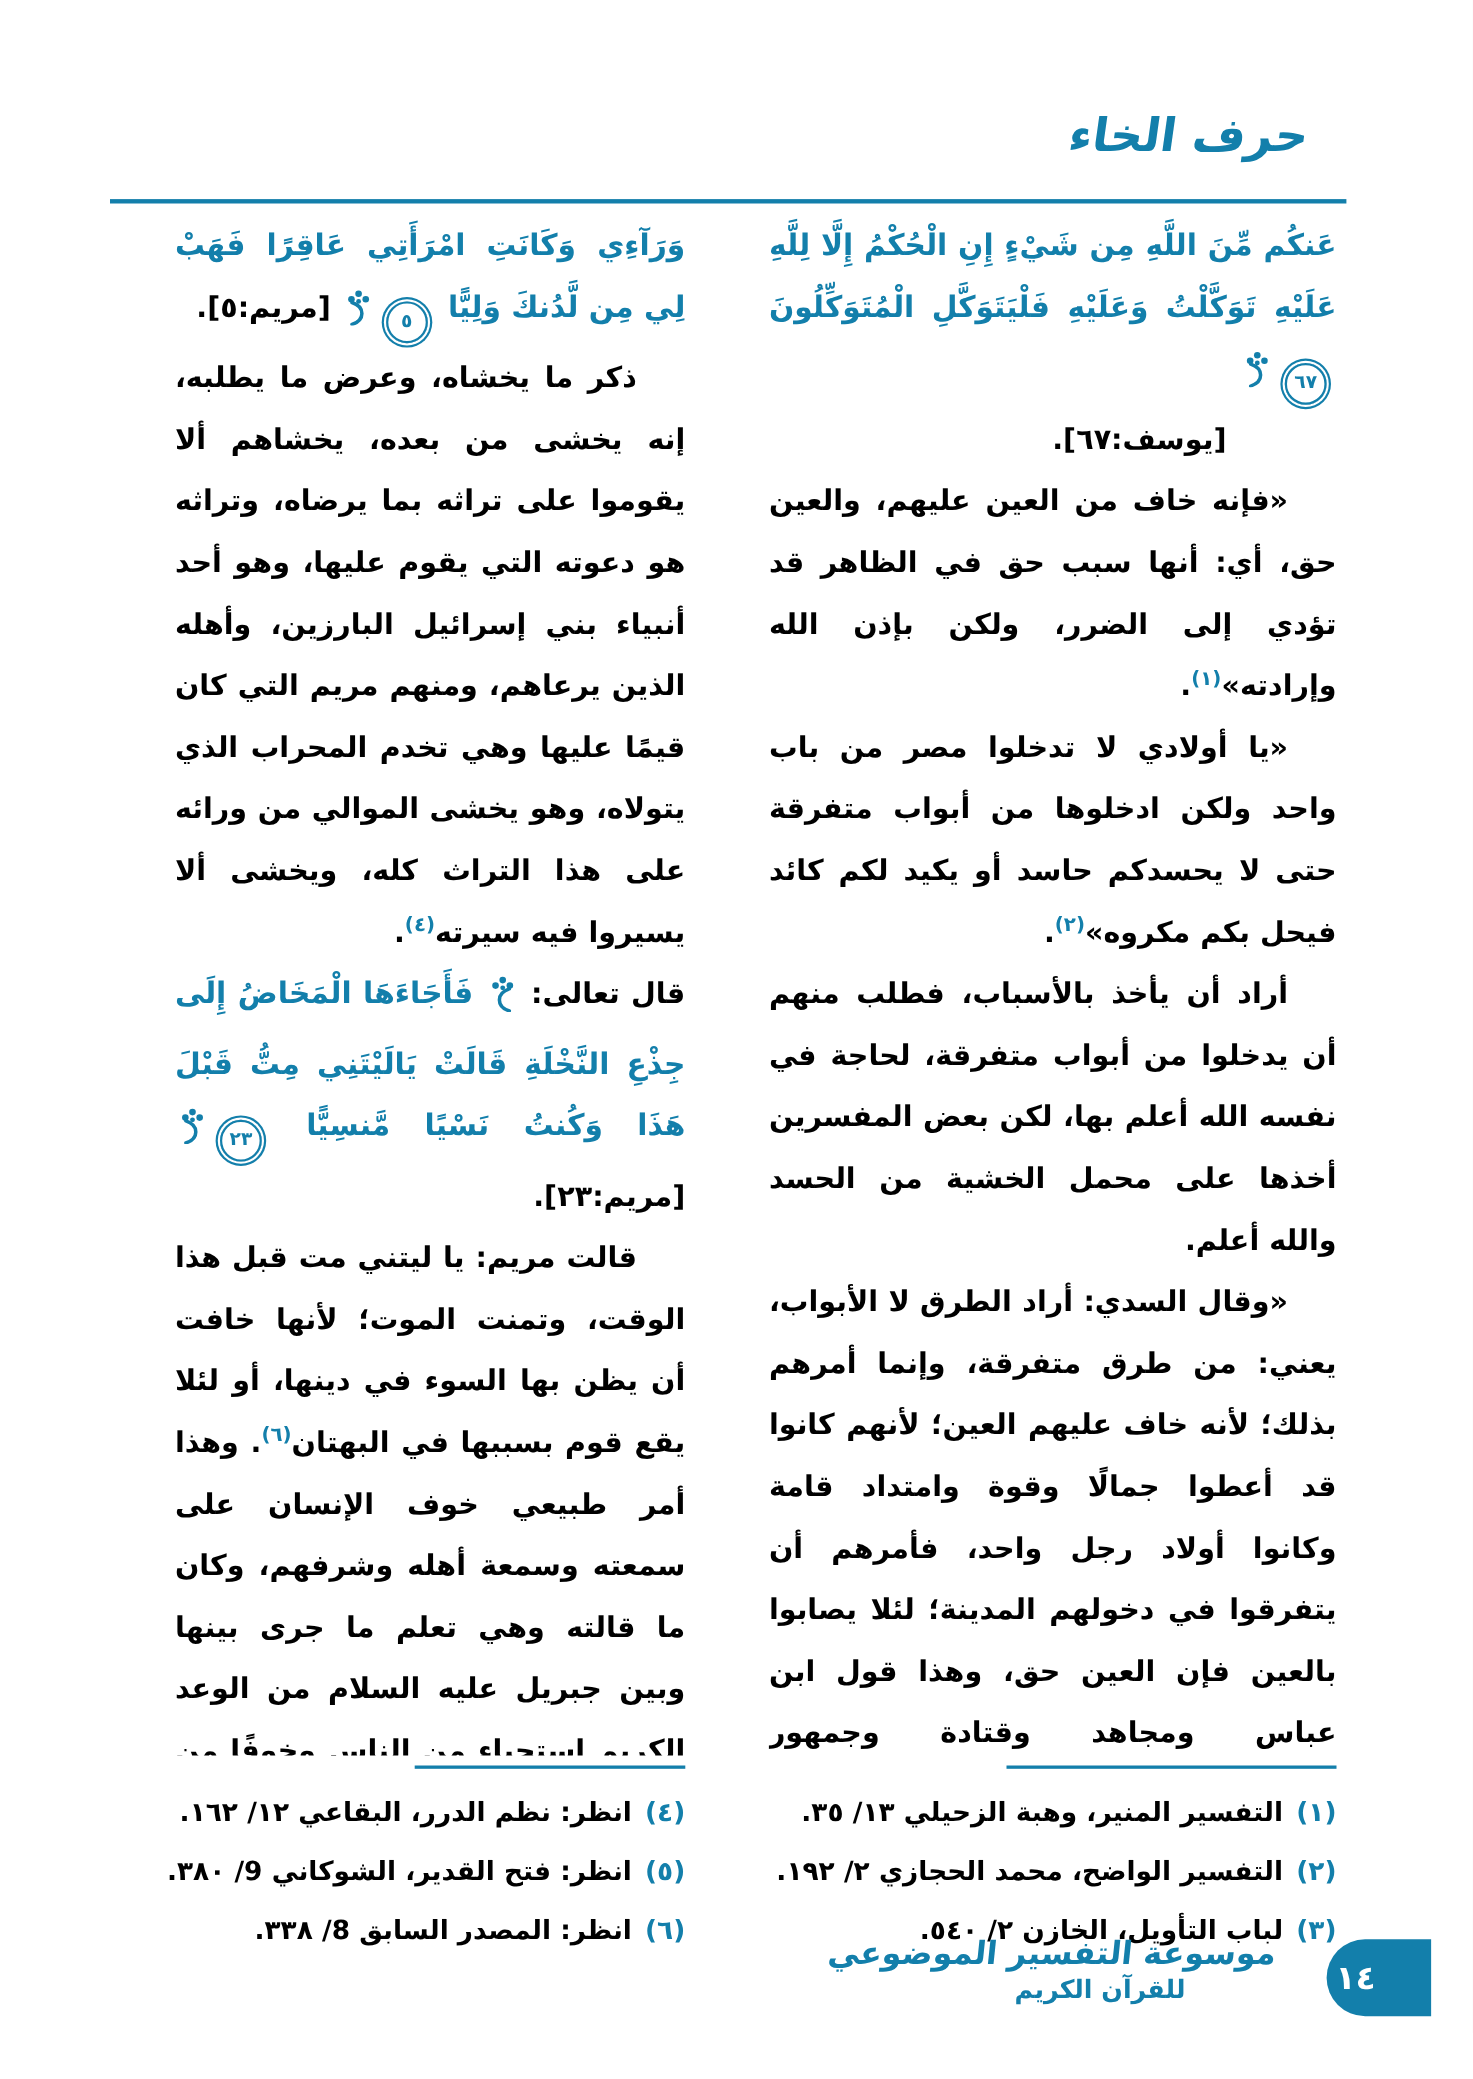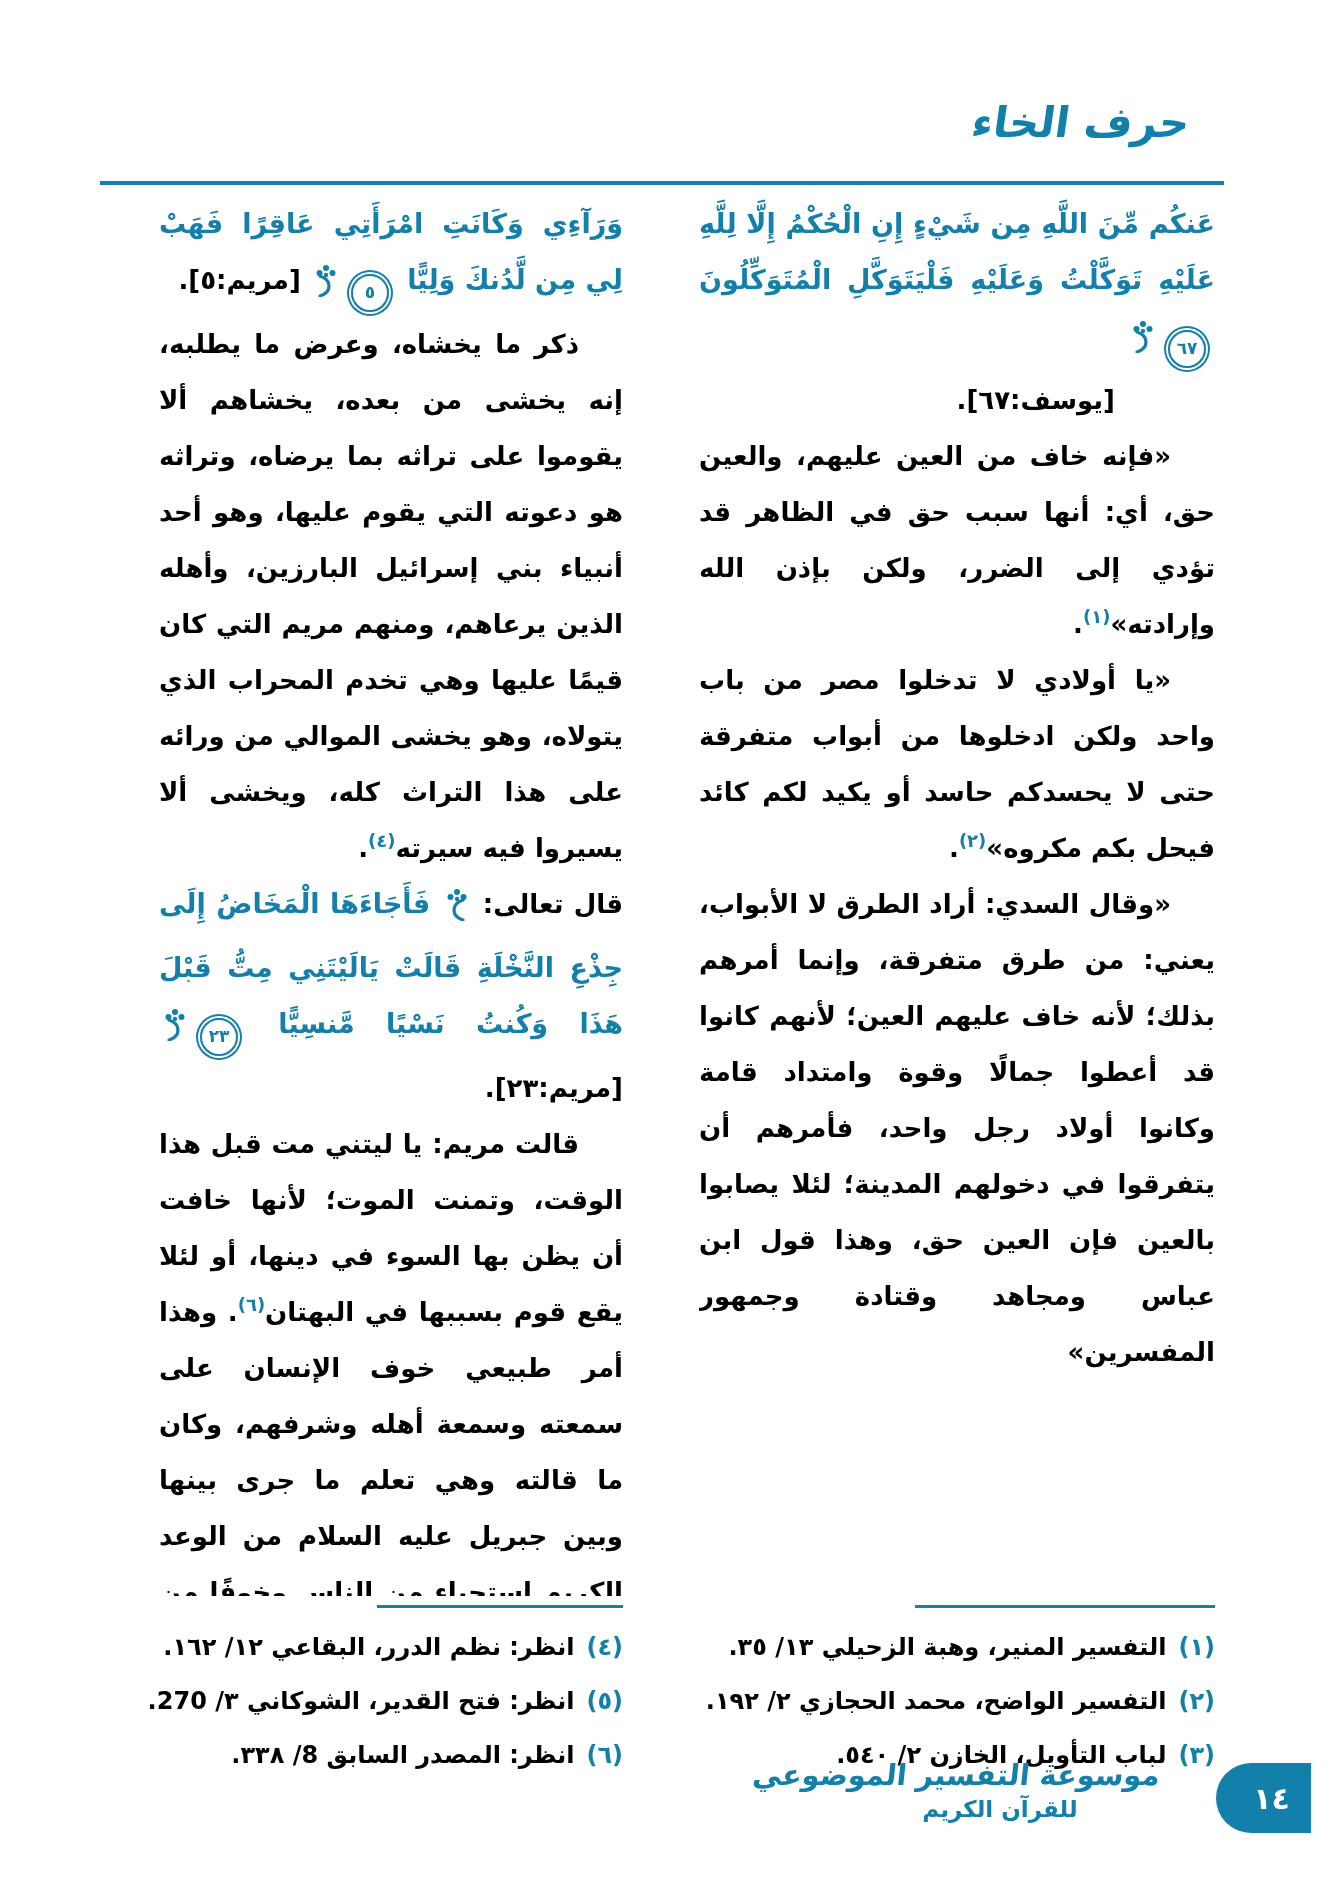--- a/index.html
+++ b/index.html
@@ -82,25 +82,25 @@
   .fn-num{color:var(--teal);flex:none;}
   .fn-text{color:var(--ink);}
   
   .publisher-logo{
     position:absolute;top:1758px;left:840px;width:320px;
     text-align:center;color:var(--teal);line-height:1.2;
   }
   .logo-line1{font-size:29px;font-weight:bold;transform:skewX(-6deg);white-space:nowrap;}
   .logo-line2{font-size:23px;font-weight:bold;margin-top:3px;}
   .page-badge{
-    position:absolute;top:1763px;right:28px;
+    position:absolute;top:1763px;right:38px;
     width:95px;height:70px;
     background:var(--teal);
     border-radius:35px 0 0 35px;
-    display:flex;align-items:center;justify-content:center;
+    display:flex;align-items:center;justify-content:flex-end;
   }
   .page-badge span{
     color:#ffffff;font-size:30px;font-weight:bold;
     transform:translateX(8px);
   }
 </style>
 </head>
 <body>
 
 <div class="page">
@@ -116,20 +116,21 @@
           <p class="verse-block"><span class="seg-quran">عَنكُم مِّنَ اللَّهِ مِن شَيْءٍ إِنِ الْحُكْمُ إِلَّا لِلَّهِ عَلَيْهِ تَوَكَّلْتُ وَعَلَيْهِ فَلْيَتَوَكَّلِ الْمُتَوَكِّلُونَ </span><span class="seg-medallion">٦٧</span><span class="seg-ornament orn-close"><svg width="26" height="34" viewBox="0 0 26 34" aria-hidden="true">
     <circle cx="13" cy="5" r="3" fill="currentColor"></circle>
     <circle cx="6.5" cy="10" r="3" fill="currentColor"></circle>
     <circle cx="19.5" cy="10" r="3" fill="currentColor"></circle>
     <circle cx="13" cy="12" r="2.2" fill="currentColor"></circle>
     <path d="M19 13 C 7 17 7 29 19 33" fill="none" stroke="currentColor" stroke-width="3.2" stroke-linecap="round"></path>
   </svg></span></p>
           <p class="ref-line"><span class="seg-ref">[يوسف:٦٧].</span></p>
           <p class="body-para"><span class="seg-text">«فإنه خاف من العين عليهم، والعين حق، أي: أنها سبب حق في الظاهر قد تؤدي إلى الضرر، ولكن بإذن الله وإرادته»</span><sup class="seg-marker">(١)</sup><span class="seg-text">.</span></p>
           <p class="body-para"><span class="seg-text">«يا أولادي لا تدخلوا مصر من باب واحد ولكن ادخلوها من أبواب متفرقة حتى لا يحسدكم حاسد أو يكيد لكم كائد فيحل بكم مكروه»</span><sup class="seg-marker">(٢)</sup><span class="seg-text">.</span></p>
+          <p class="body-para"><span class="seg-text">أراد أن يأخذ بالأسباب، فطلب منهم أن يدخلوا من أبواب متفرقة، لحاجة في نفسه الله أعلم بها، لكن بعض المفسرين أخذها على محمل الخشية من الحسد والله أعلم.</span></p>
           <p class="body-para"><span class="seg-text">«وقال السدي: أراد الطرق لا الأبواب، يعني: من طرق متفرقة، وإنما أمرهم بذلك؛ لأنه خاف عليهم العين؛ لأنهم كانوا قد أعطوا جمالًا وقوة وامتداد قامة وكانوا أولاد رجل واحد، فأمرهم أن يتفرقوا في دخولهم المدينة؛ لئلا يصابوا بالعين فإن العين حق، وهذا قول ابن عباس ومجاهد وقتادة وجمهور المفسرين»</span></p>
         </div>
       <div class="fn-block">
         <div class="fn-rule"></div>
         <div class="fn-list">
             <div class="fn-item">
               <span class="fn-num">(١)</span>
               <span class="fn-text">التفسير المنير، وهبة الزحيلي ١٣/ ٣٥.</span>
             </div>
             <div class="fn-item">
@@ -171,21 +172,21 @@
         </div>
       <div class="fn-block">
         <div class="fn-rule"></div>
         <div class="fn-list">
             <div class="fn-item">
               <span class="fn-num">(٤)</span>
               <span class="fn-text">انظر: نظم الدرر، البقاعي ١٢/ ١٦٢.</span>
             </div>
             <div class="fn-item">
               <span class="fn-num">(٥)</span>
-              <span class="fn-text">انظر: فتح القدير، الشوكاني ٣/ 270.</span>
+              <span class="fn-text">انظر: فتح القدير، الشوكاني 9/ ٣٨٠.</span>
             </div>
             <div class="fn-item">
               <span class="fn-num">(٦)</span>
               <span class="fn-text">انظر: المصدر السابق 8/ ٣٣٨.</span>
             </div>
           </div>
       </div>
     </section>
 
   </div>

